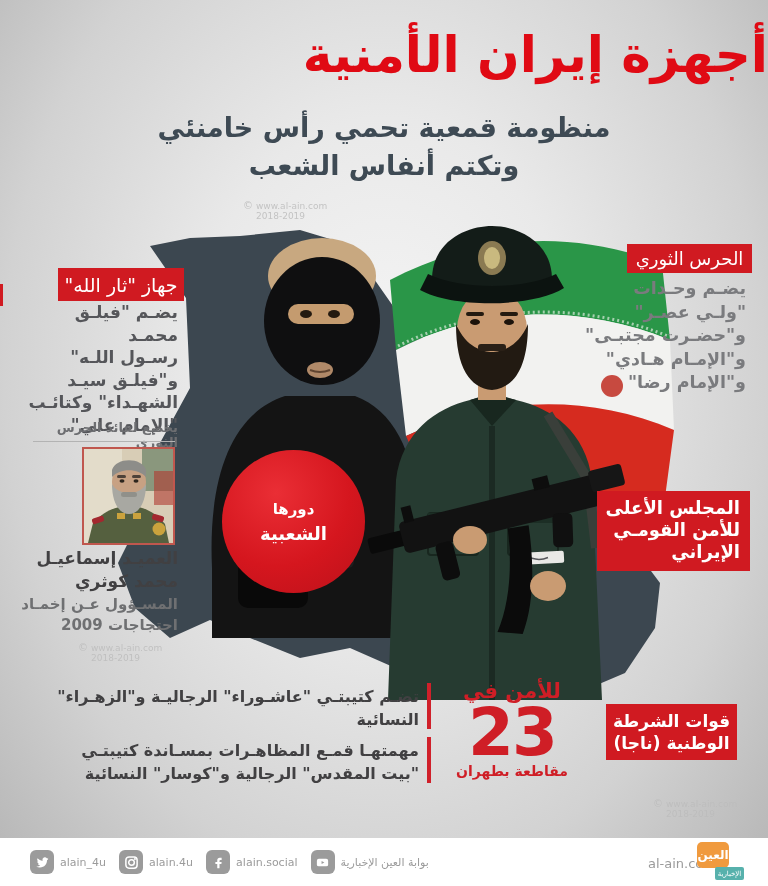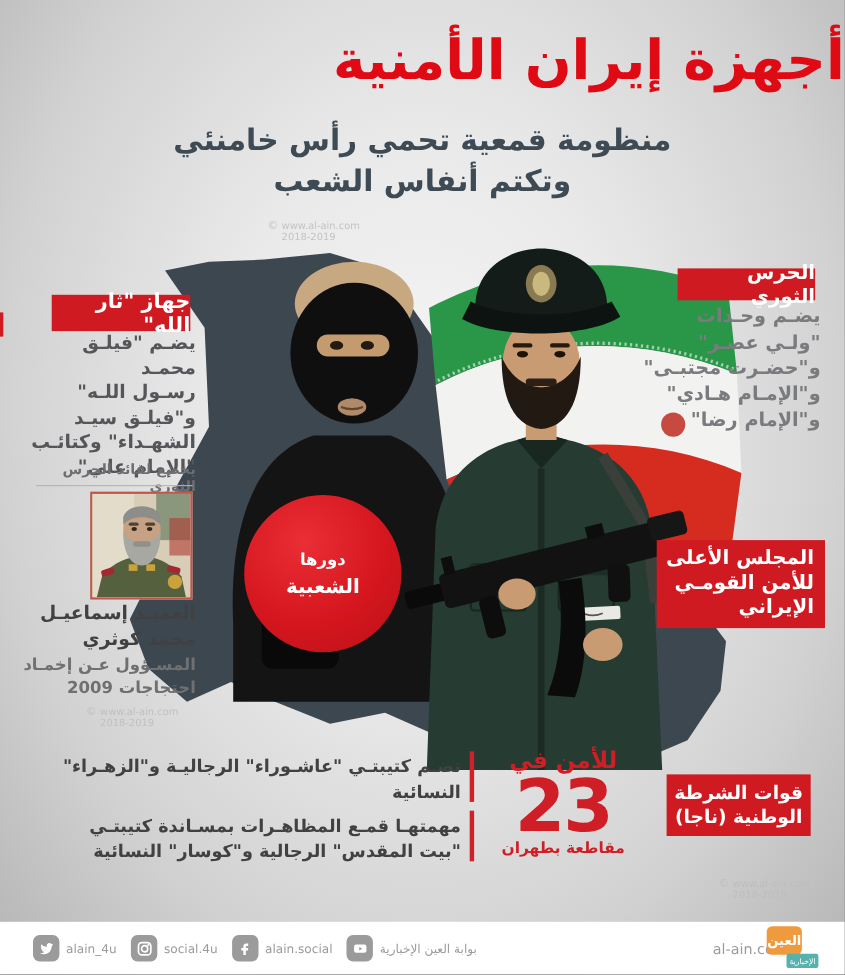--- a/index.html
+++ b/index.html
@@ -17,21 +17,21 @@
   .sub2{top:150px;}
   
   .wm{color:#bcbcbc;font-size:9px;line-height:10px;opacity:.85;display:flex;gap:3px;align-items:flex-start;}
   .wm .c{font-size:10px;line-height:10px;}
   .wm-top{left:243px;top:201px;}
   .wm-left{left:78px;top:643px;}
   .wm-br{left:653px;top:799px;}
   
   .art{left:0;top:218px;width:768px;height:482px;}
   
-  .badge{background:#d01a21;color:#fff;font-weight:bold;display:flex;align-items:center;justify-content:center;}
+  .badge{background:#d01a21;color:#fff;font-weight:normal;display:flex;align-items:center;justify-content:center;margin-left:11px;}
   .edge-tick{left:0;top:284px;width:3px;height:22px;background:#d01a21;}
   .thar-badge{left:47px;top:268px;width:126px;height:33px;font-size:19px;}
   .thar-body{left:24px;top:301px;width:154px;font-size:17px;font-weight:bold;color:#55565a;line-height:22.5px;text-align:right;direction:rtl;}
   .thar-note{left:20px;top:420px;width:158px;font-size:13px;font-weight:bold;color:#6d6e71;text-align:right;direction:rtl;}
   .thar-rule{left:33px;top:441px;width:142px;height:1px;background:#b3b3b3;}
   .officer-photo{left:82px;top:447px;width:89px;height:94px;border:2px solid #c0574e;background:#d8cdb6;box-sizing:content-box;}
   .officer-name{left:16px;top:547px;width:162px;font-size:17px;font-weight:bold;color:#414042;text-align:right;direction:rtl;line-height:23px;}
   .officer-desc{left:12px;top:594px;width:166px;font-size:15px;font-weight:bold;color:#6f7072;text-align:right;direction:rtl;line-height:21px;}
   
   .guard-badge{left:616px;top:244px;width:125px;height:29px;font-size:18px;}
@@ -237,21 +237,21 @@
       <span class="slabel">alain_4u</span>
     </div>
     <div class="sgroup">
       <span class="sicon">
         <svg width="15" height="15" viewBox="0 0 24 24">
             <rect x="3" y="3" width="18" height="18" rx="5" fill="none" stroke="#fff" stroke-width="2.4"></rect>
             <circle cx="12" cy="12" r="4.5" fill="none" stroke="#fff" stroke-width="2.4"></circle>
             <circle cx="17.5" cy="6.5" r="1.6" fill="#fff"></circle>
           </svg>
       </span>
-      <span class="slabel">social.4u</span>
+      <span class="slabel">alain.4u</span>
     </div>
     <div class="sgroup">
       <span class="sicon">
         <svg width="15" height="15" viewBox="0 0 24 24">
             <path fill="#fff" d="M14 8h3V4.5h-3c-2.5 0-4 1.7-4 4V11H7v3.5h3V21h3.6v-6.5h3l.4-3.5h-3.4V9c0-.7.4-1 1.4-1z"></path>
           </svg>
       </span>
       <span class="slabel">alain.social</span>
     </div>
     <div class="sgroup">

